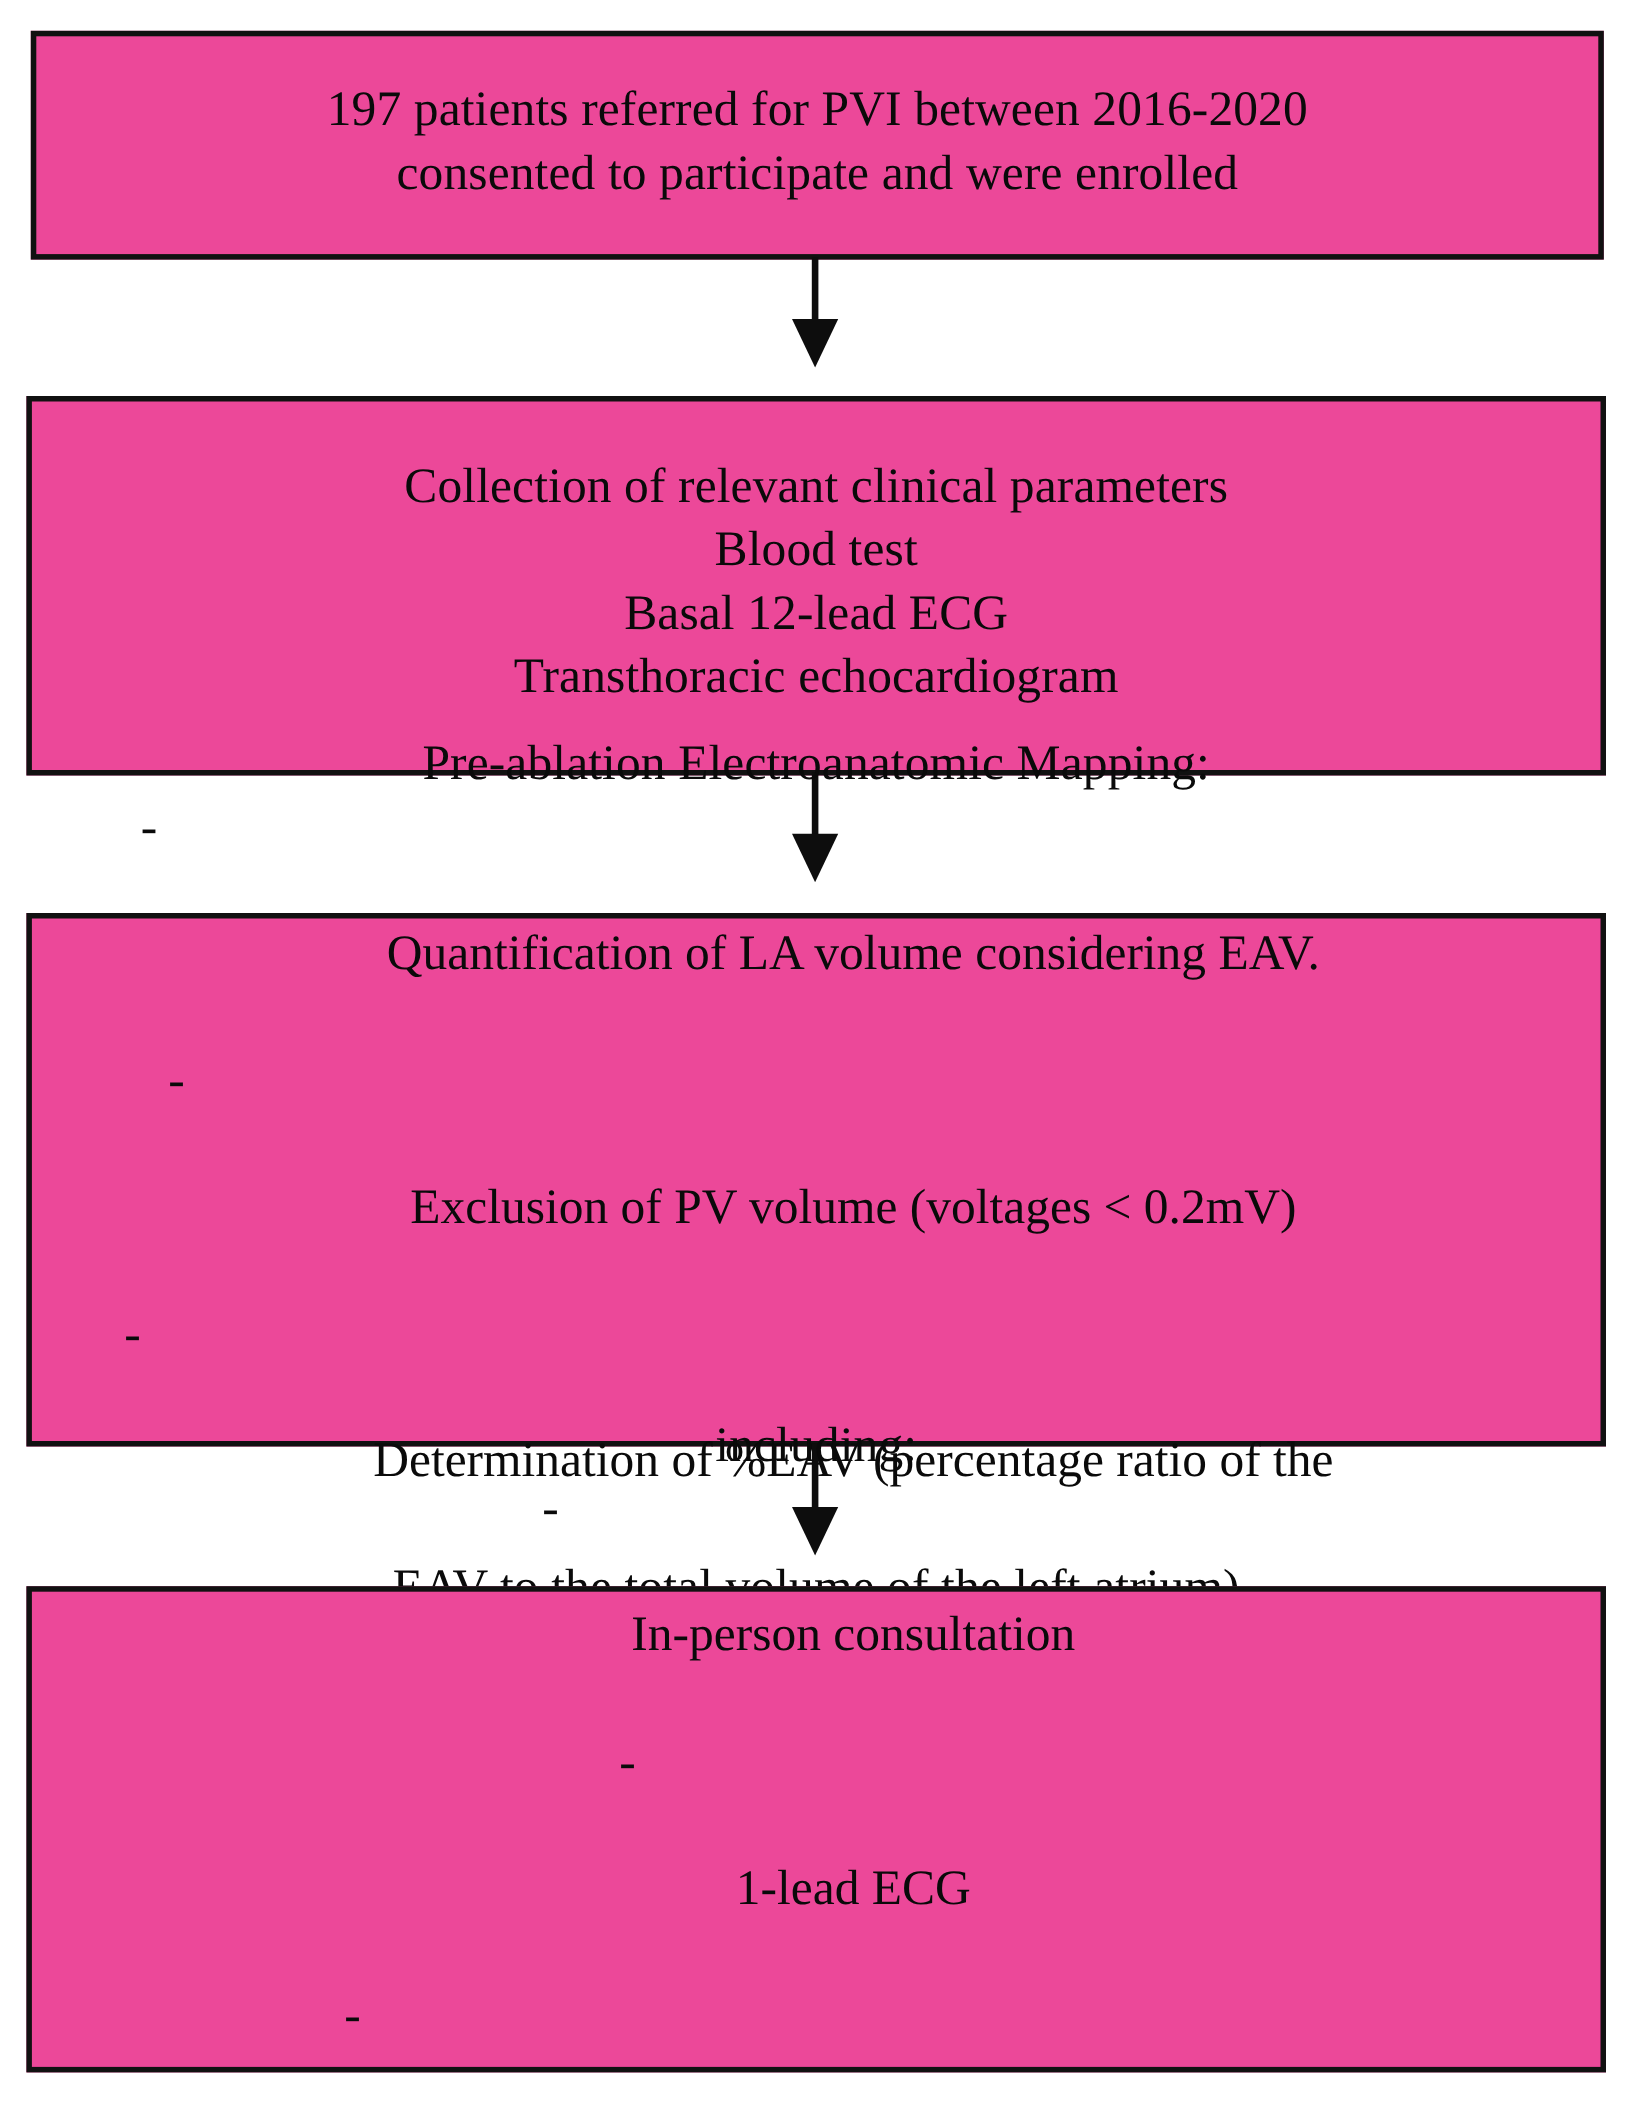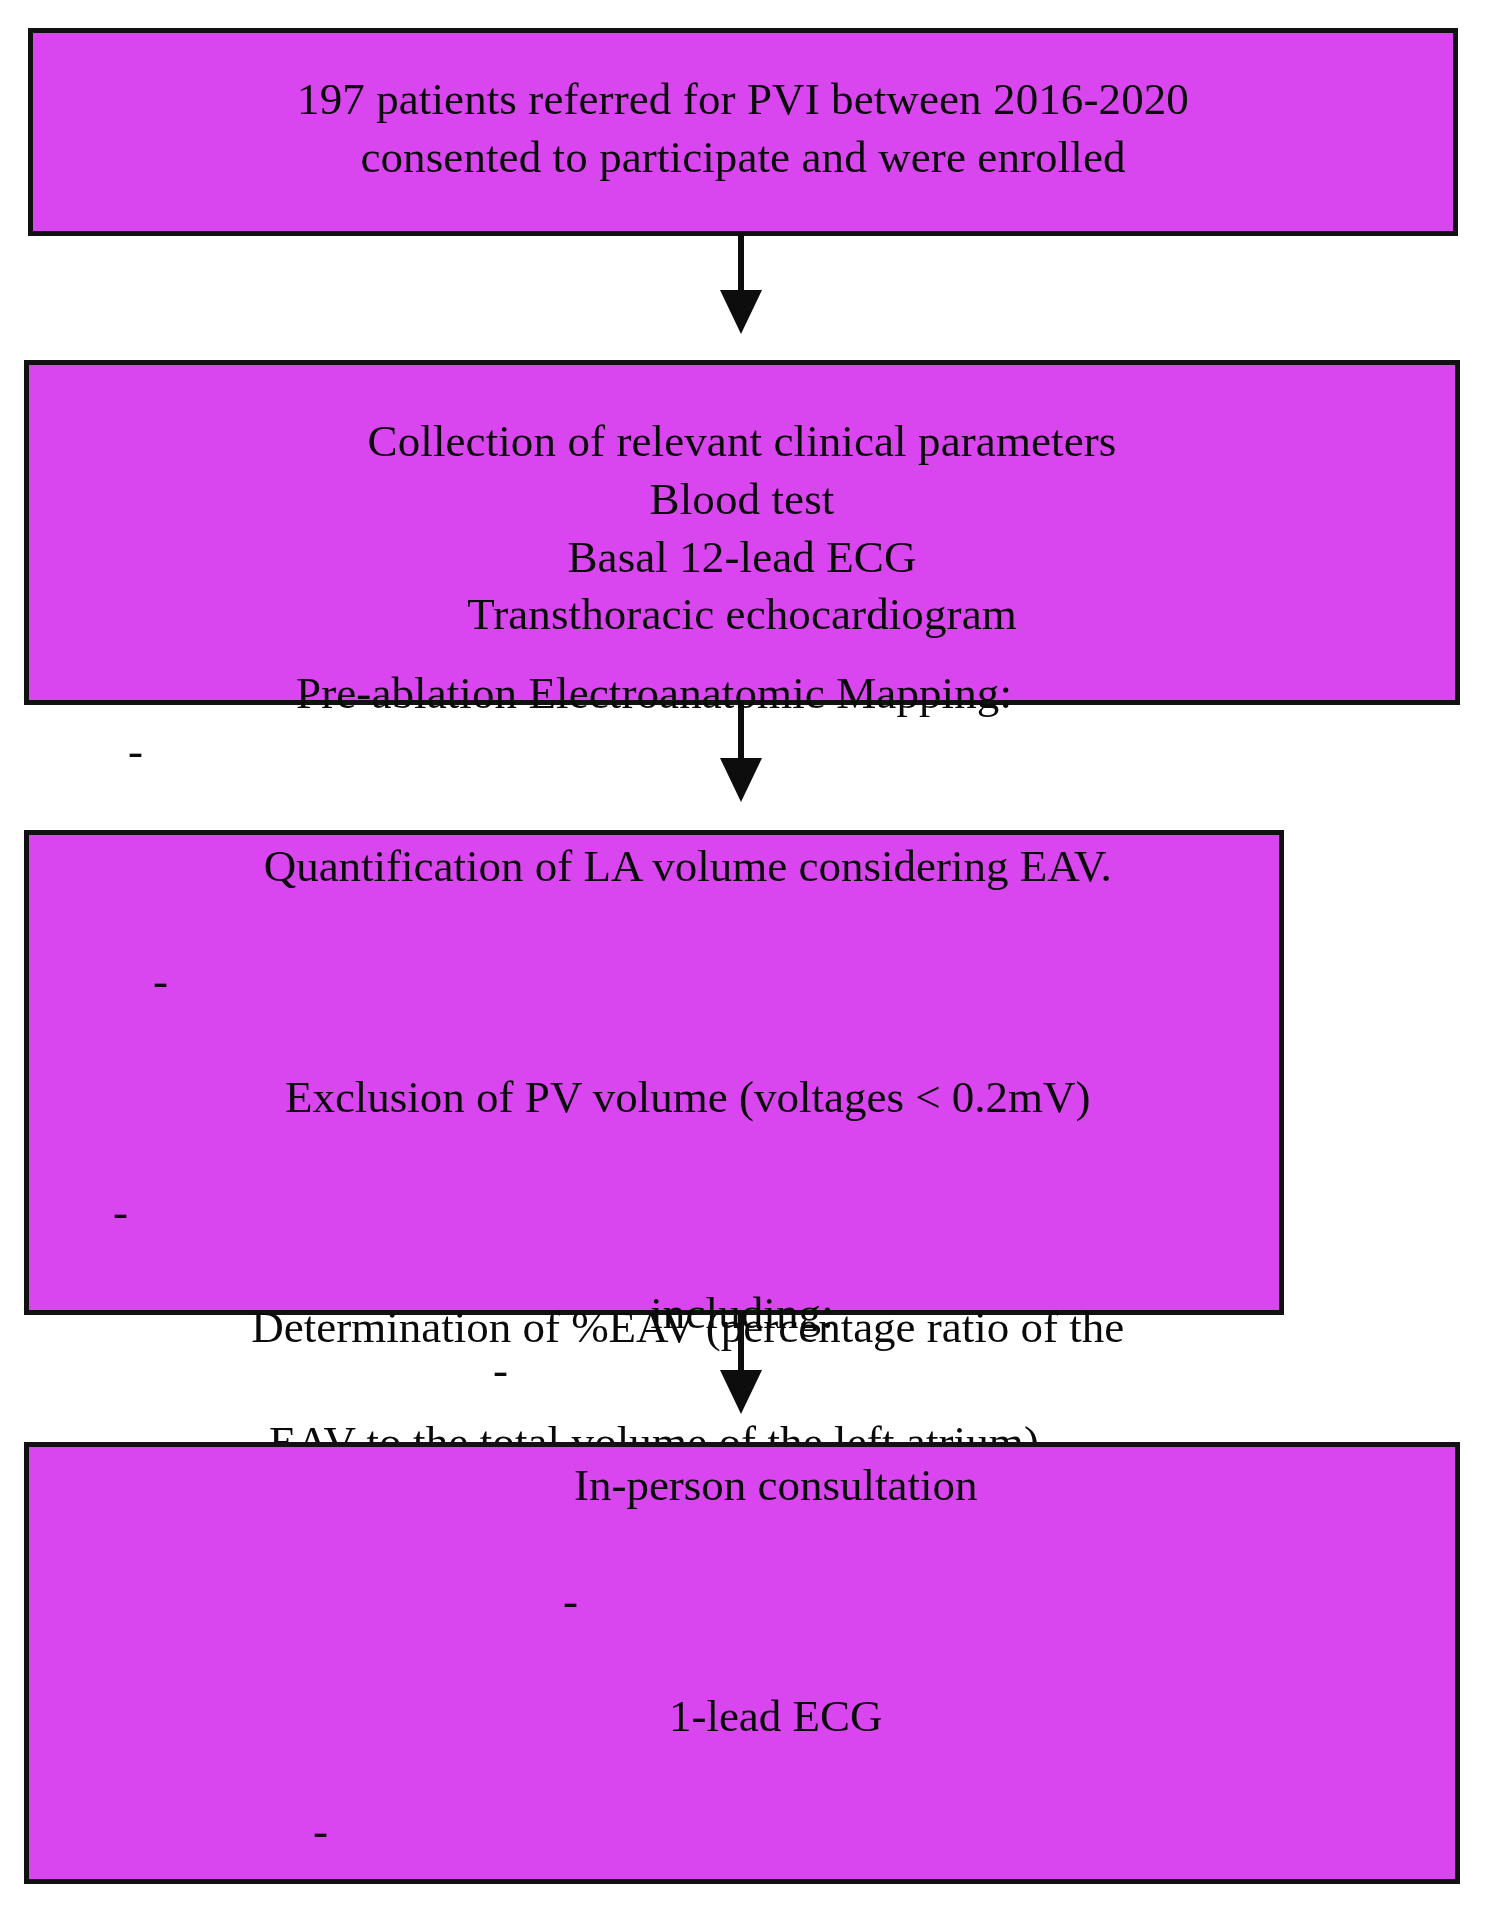--- a/index.html
+++ b/index.html
@@ -20,21 +20,21 @@
     position: relative;
     width: 1488px;
     height: 1920px;
     background: #ffffff;
   }
 
   .node-box {
     position: absolute;
     box-sizing: border-box;
     border: 5px solid #111111;
-    background: #d946ef;
+    background: #ec4899;
     display: flex;
     flex-direction: column;
     align-items: center;
     justify-content: center;
     text-align: center;
   }
 
   .node-line {
     display: block;
     width: 100%;
@@ -75,21 +75,21 @@
   #box-baseline {
     left: 24px;
     top: 360px;
     width: 1436px;
     height: 345px;
     padding: 6px 30px 14px 30px;
   }
   #box-mapping {
     left: 24px;
     top: 830px;
-    width: 1260px;
+    width: 1436px;
     height: 485px;
     padding: 6px 24px 14px 24px;
   }
   #box-followup {
     left: 24px;
     top: 1442px;
     width: 1436px;
     height: 442px;
     padding: 6px 24px 14px 24px;
   }

